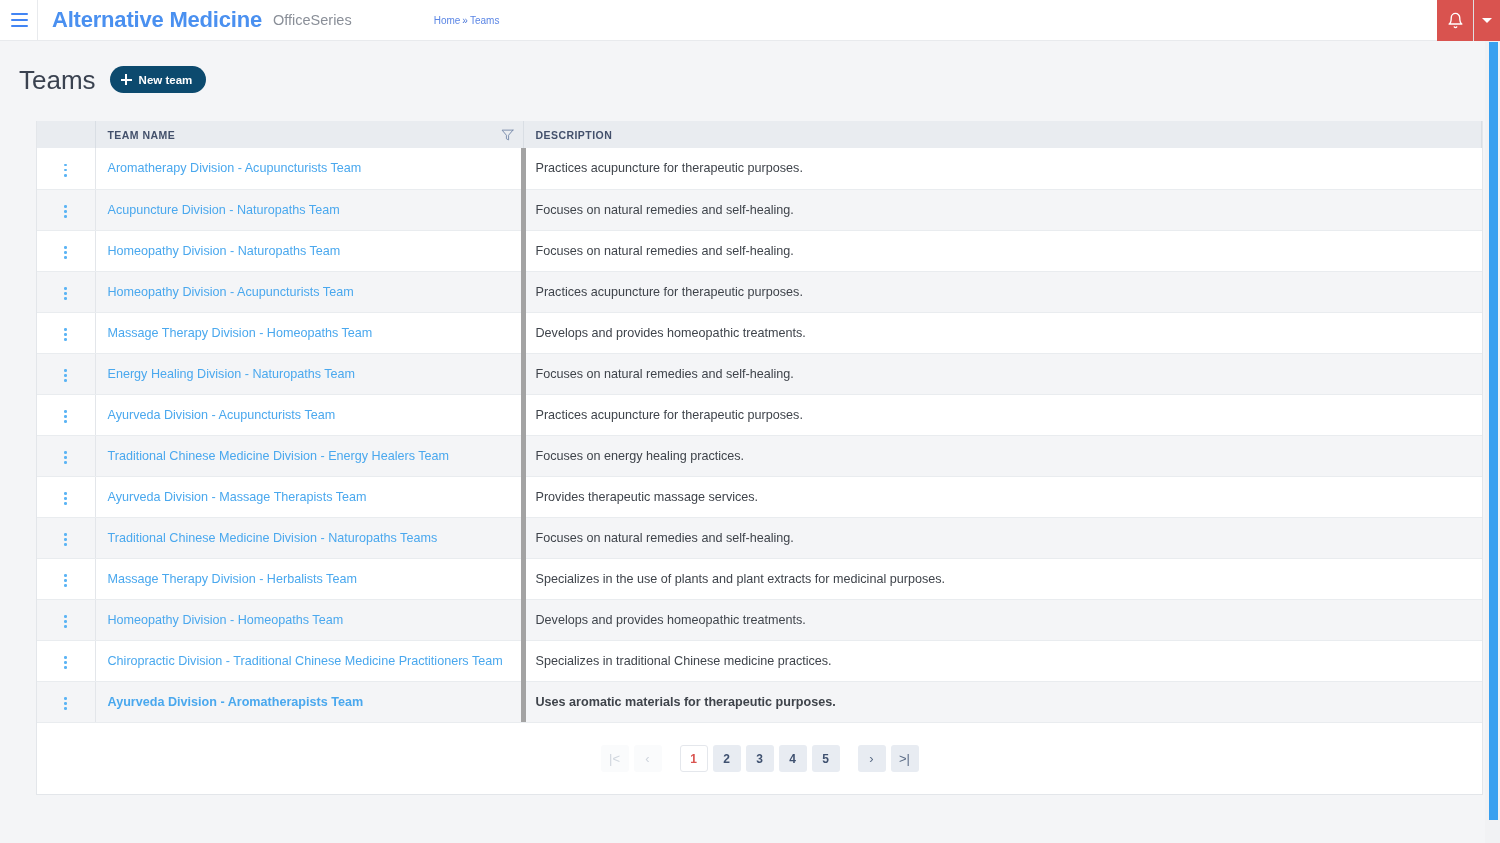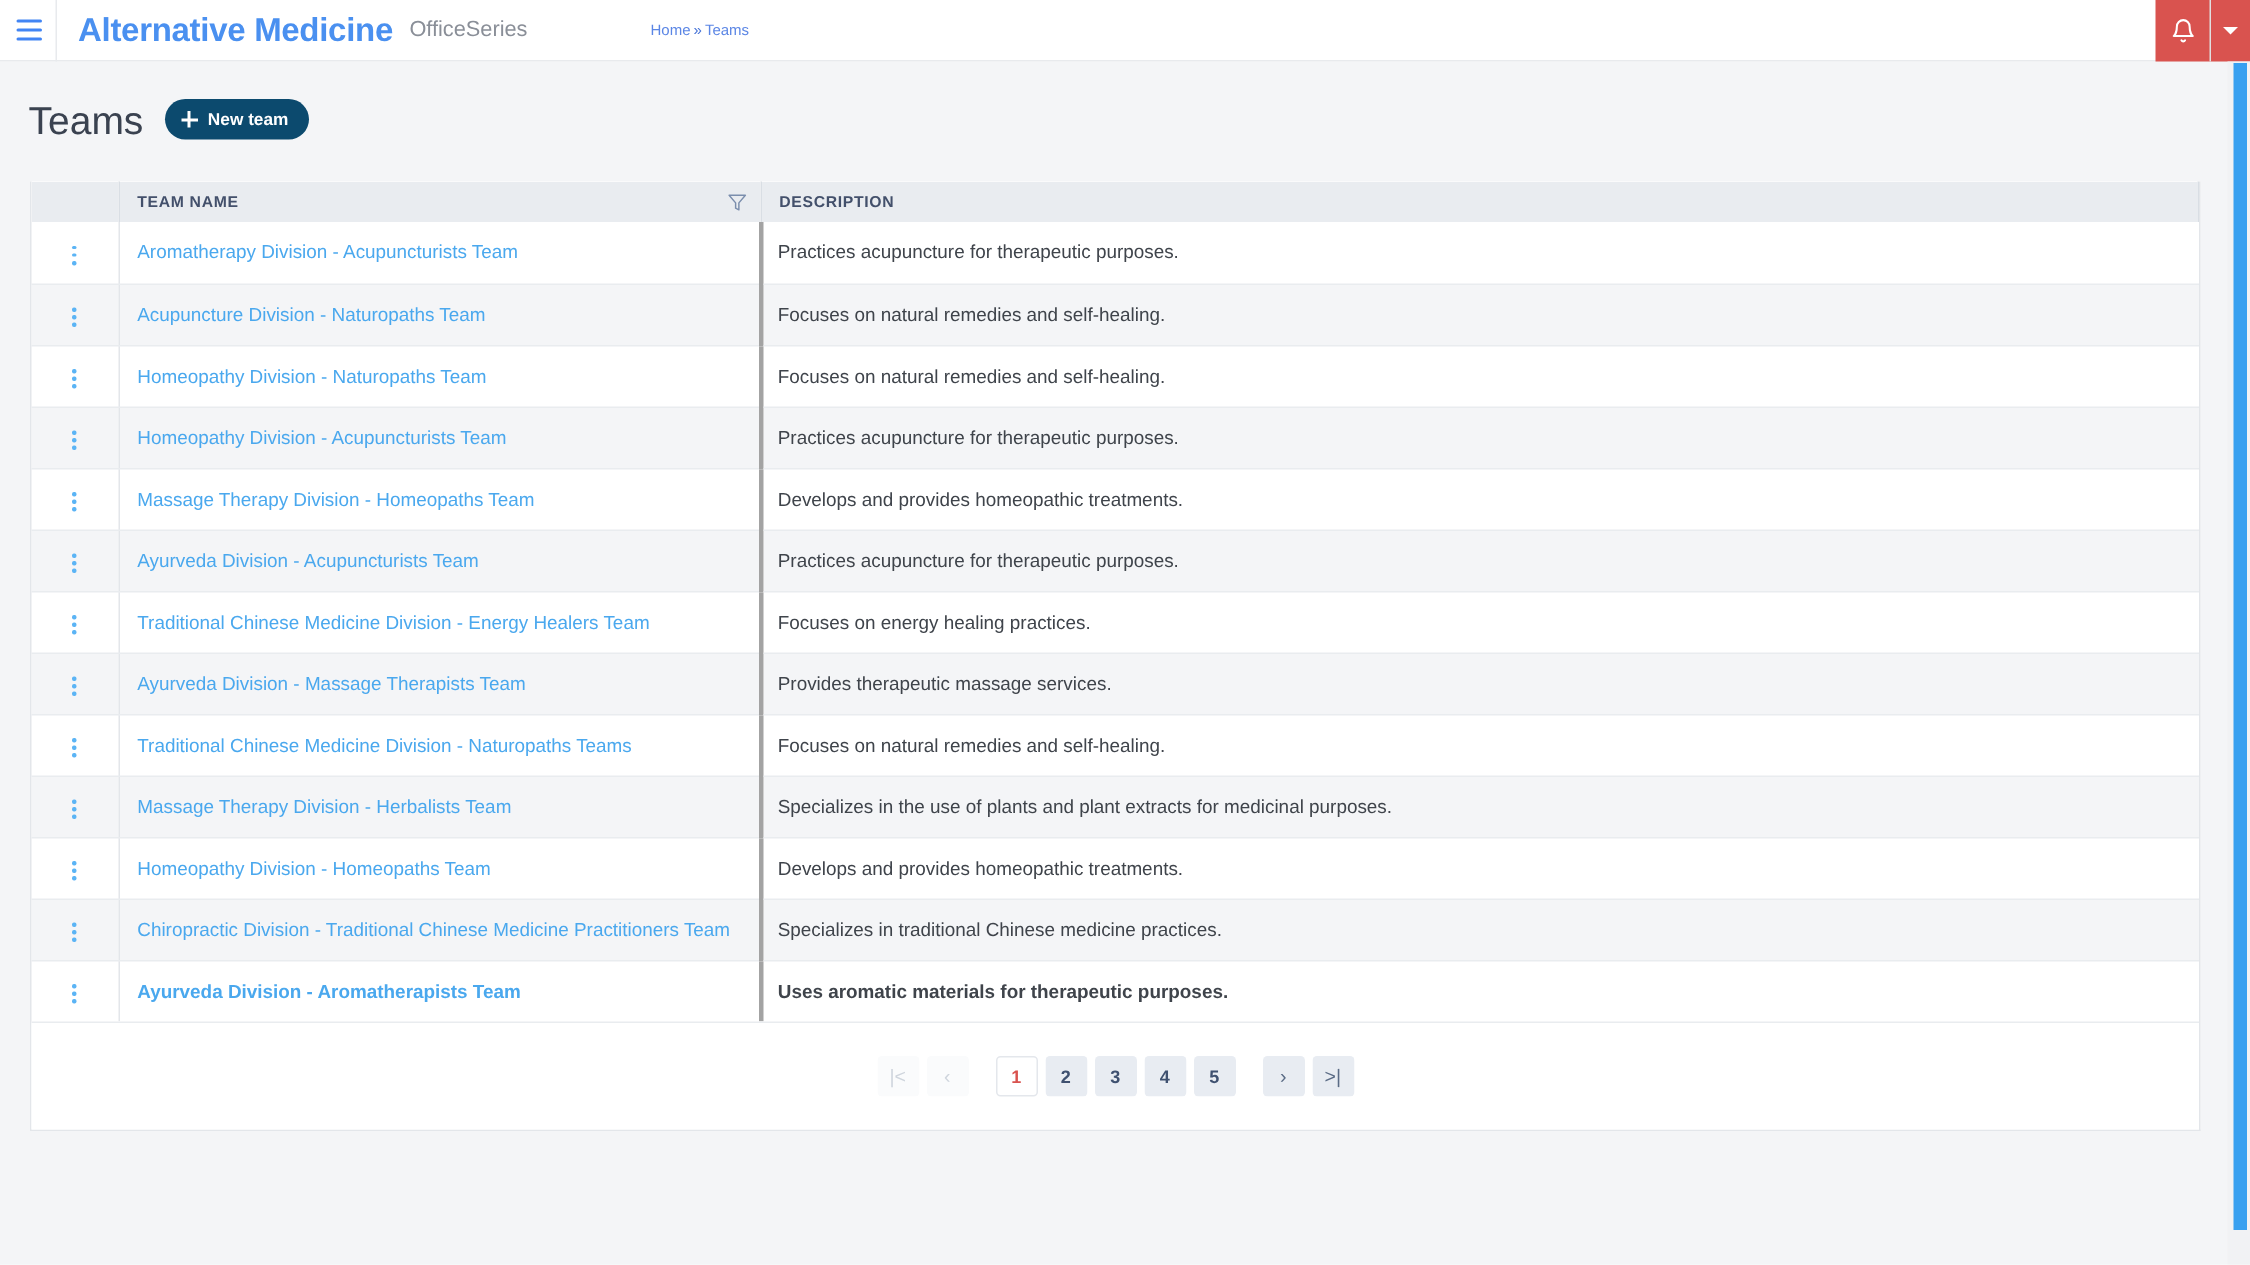--- a/index.html
+++ b/index.html
@@ -136,21 +136,21 @@
     position: absolute;
     background: #ffffff;
   }
   .plus-icon::before { left: 0; top: 4.5px; width: 11px; height: 2px; }
   .plus-icon::after  { top: 0; left: 4.5px; height: 11px; width: 2px; }
 
   
   .card {
     position: absolute;
     top: 121px;
-    left: 20px;
+    left: 36px;
     width: 1447px;
     background: #ffffff;
     border: 1px solid #e3e6ea;
     border-top: none;
   }
 
   table.grid {
     width: 100%;
     border-collapse: collapse;
     table-layout: fixed;
@@ -180,21 +180,21 @@
     cursor: pointer;
     line-height: 0;
   }
 
   table.grid tbody td {
     height: 41px;
     font-size: 12.6px;
     color: #44484f;
     padding: 0 0 0 12px;
     border-bottom: 1px solid #e9ecef;
-    border-right: 3px solid #a3a3a3;
+    border-right: 5px solid #a3a3a3;
     vertical-align: middle;
     overflow: hidden;
     white-space: nowrap;
     text-overflow: ellipsis;
   }
   table.grid tbody td.c-kebab {
     border-right: 1px solid #e3e6ea;
     padding: 0;
     text-align: center;
   }
@@ -386,20 +386,29 @@
             </span></td>
           <td><a class="team-link" href="#">Massage Therapy Division - Homeopaths Team</a></td>
           <td class="c-desc">Develops and provides homeopathic treatments.</td>
         </tr>
         <tr>
           <td class="c-kebab"><span class="kebab">
               <i></i>
               <i></i>
               <i></i>
             </span></td>
+          <td><a class="team-link" href="#">Energy Healing Division - Naturopaths Team</a></td>
+          <td class="c-desc">Focuses on natural remedies and self-healing.</td>
+        </tr>
+        <tr>
+          <td class="c-kebab"><span class="kebab">
+              <i></i>
+              <i></i>
+              <i></i>
+            </span></td>
           <td><a class="team-link" href="#">Ayurveda Division - Acupuncturists Team</a></td>
           <td class="c-desc">Practices acupuncture for therapeutic purposes.</td>
         </tr>
         <tr>
           <td class="c-kebab"><span class="kebab">
               <i></i>
               <i></i>
               <i></i>
             </span></td>
           <td><a class="team-link" href="#">Traditional Chinese Medicine Division - Energy Healers Team</a></td>

